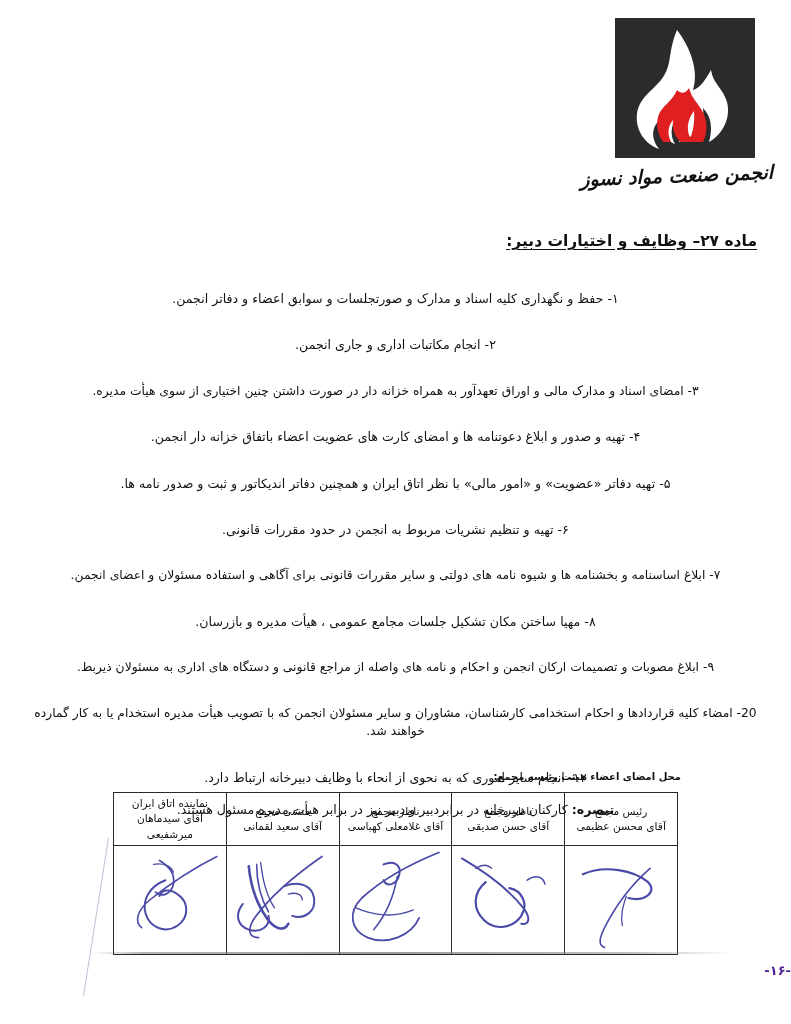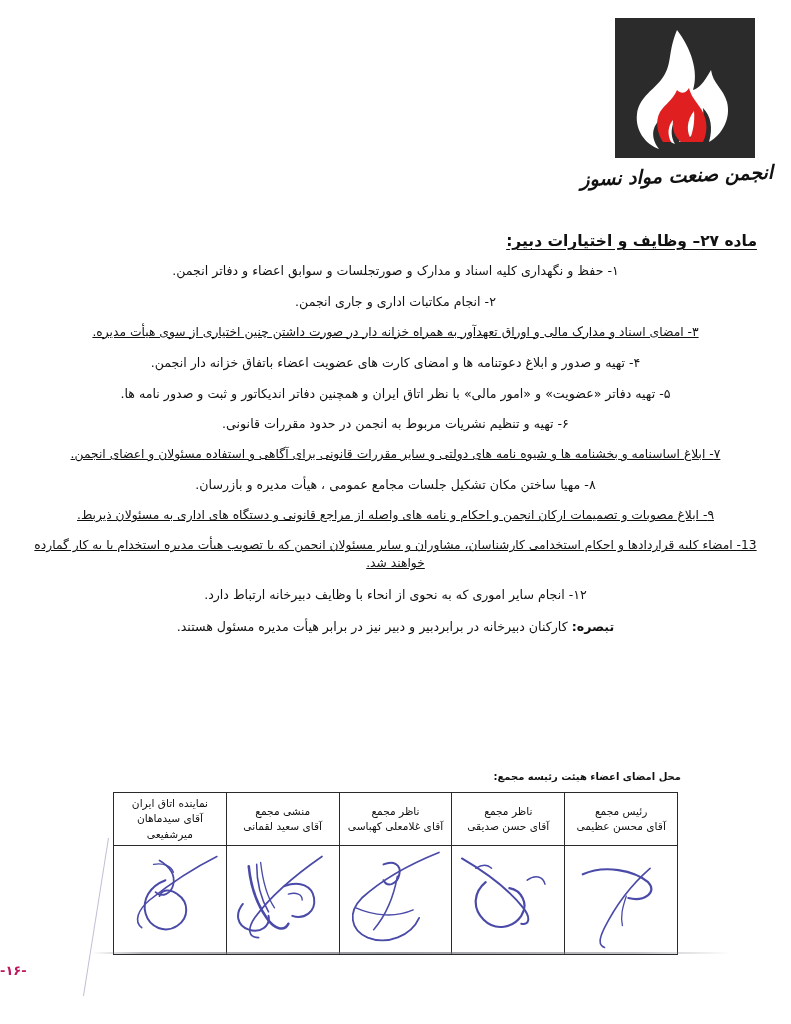--- a/index.html
+++ b/index.html
@@ -81,25 +81,25 @@
     left: 18px;
     direction: rtl;
   }
   .clause {
     font-size: 12.6px;
     line-height: 1.45;
     text-align: center;
     margin-bottom: 12.5px;
     direction: rtl;
     padding: 0 14px;
+    margin-top: 28px;
   }
   .clause-wide {
     padding: 0 2px;
     font-size: 12.3px;
-    text-decoration: underline;
   }
   .note {
     font-size: 12.6px;
     line-height: 1.45;
     text-align: center;
     direction: rtl;
     margin-top: 14px;
   }
   .note b {
     font-weight: 700;
@@ -180,24 +180,24 @@
     background: rgba(110,110,160,0.45);
     transform: rotate(9deg);
     transform-origin: top center;
   }
 
   .page-number {
     position: absolute;
     top: 963px;
     left: 0;
     right: 0;
-    text-align: left;
+    text-align: right;
     font-size: 13px;
     font-weight: 700;
-    color: #be185d;
+    color: #4c1d95;
     direction: rtl;
   }
 </style>
 </head>
 <body>
 
 <div class="page">
 
   <div class="logo-block">
     <div class="logo-mark">
@@ -216,21 +216,21 @@
   <div class="clauses">
     <div class="clause">۱- حفظ و نگهداری کلیه اسناد و مدارک و صورتجلسات و سوابق اعضاء و دفاتر انجمن.</div>
     <div class="clause">۲- انجام مکاتبات اداری و جاری انجمن.</div>
     <div class="clause clause-wide">۳- امضای اسناد و مدارک مالی و اوراق تعهدآور به همراه خزانه دار در صورت داشتن چنین اختیاری از سوی هیأت مدیره.</div>
     <div class="clause">۴- تهیه و صدور و ابلاغ دعوتنامه ها و امضای کارت های عضویت اعضاء باتفاق خزانه دار انجمن.</div>
     <div class="clause">۵- تهیه دفاتر «عضویت» و «امور مالی» با نظر اتاق ایران و همچنین دفاتر اندیکاتور و ثبت و صدور نامه ها.</div>
     <div class="clause">۶- تهیه و تنظیم نشریات مربوط به انجمن در حدود مقررات قانونی.</div>
     <div class="clause clause-wide">۷- ابلاغ اساسنامه و بخشنامه ها و شیوه نامه های دولتی و سایر مقررات قانونی برای آگاهی و استفاده مسئولان و اعضای انجمن.</div>
     <div class="clause">۸- مهیا ساختن مکان تشکیل جلسات مجامع عمومی ، هیأت مدیره و بازرسان.</div>
     <div class="clause clause-wide">۹- ابلاغ مصوبات و تصمیمات ارکان انجمن و احکام و نامه های واصله از مراجع قانونی و دستگاه های اداری به مسئولان ذیربط.</div>
-    <div class="clause clause-wide">13- امضاء کلیه قراردادها و احکام استخدامی کارشناسان، مشاوران و سایر مسئولان انجمن که با تصویب هیأت مدیره استخدام یا به کار گمارده خواهند شد.</div>
+    <div class="clause clause-wide">20- امضاء کلیه قراردادها و احکام استخدامی کارشناسان، مشاوران و سایر مسئولان انجمن که با تصویب هیأت مدیره استخدام یا به کار گمارده خواهند شد.</div>
     <div class="clause">۱۲- انجام سایر اموری که به نحوی از انحاء با وظایف دبیرخانه ارتباط دارد.</div>
 
     <div class="note">
       <b>تبصره:</b><span> کارکنان دبیرخانه در برابردبیر و دبیر نیز در برابر هیأت مدیره مسئول هستند.</span>
     </div>
   </div>
 
   <div class="sig-heading">محل امضای اعضاء هیئت رئیسه مجمع:</div>
 
   <div class="sig-table-wrap">

